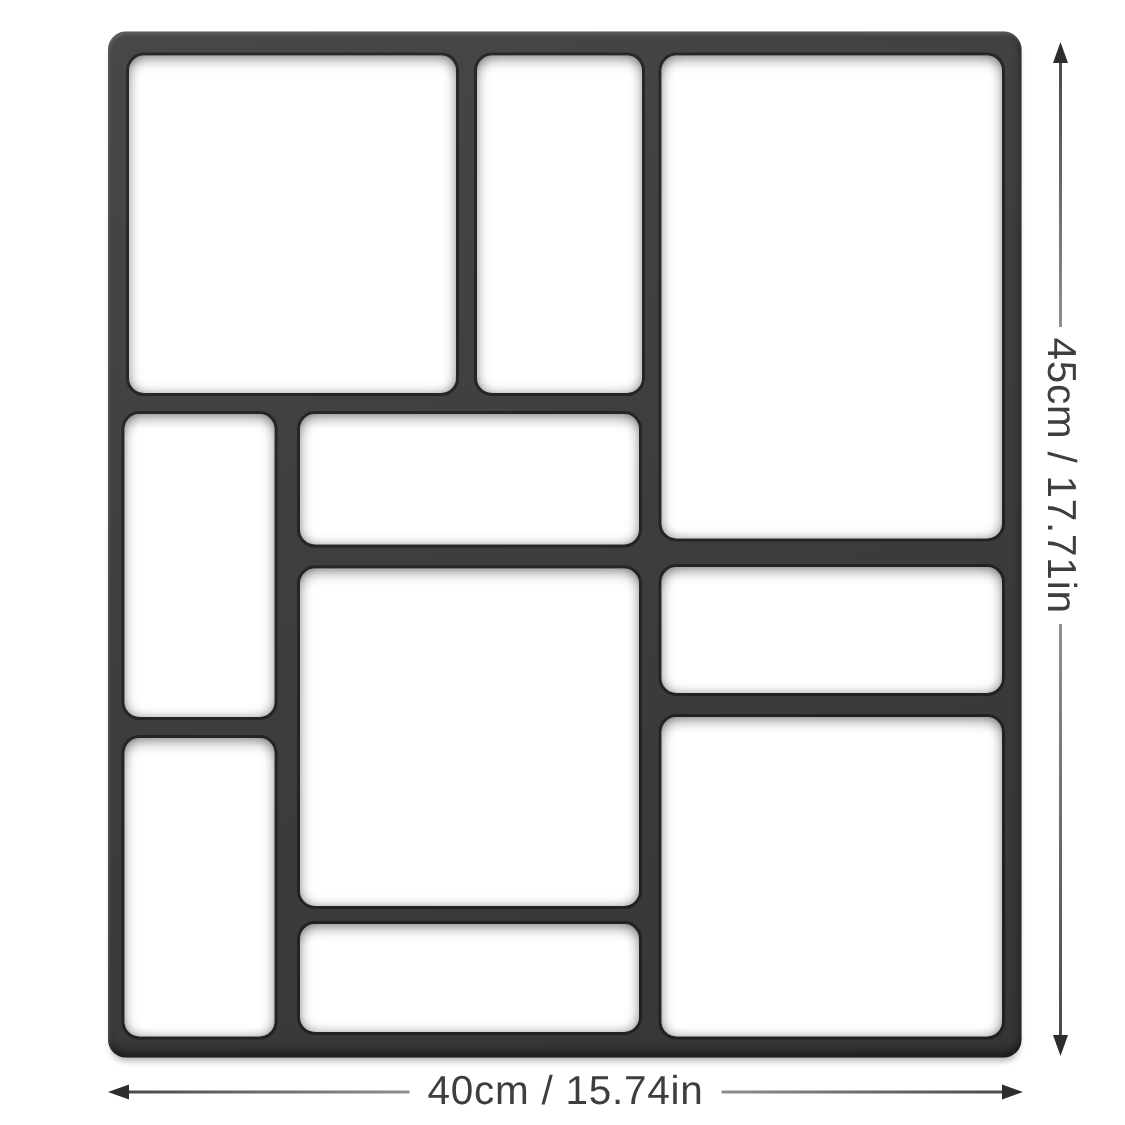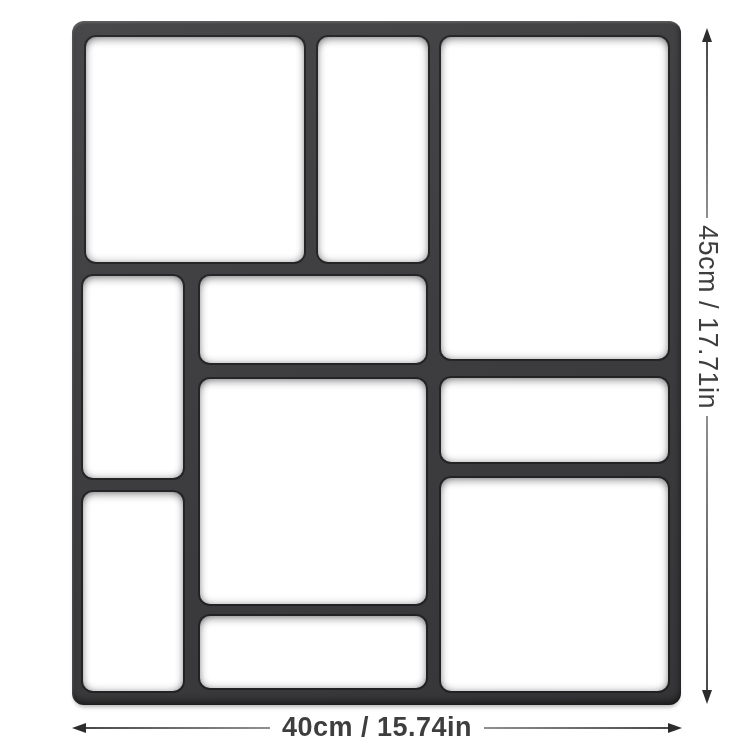--- a/index.html
+++ b/index.html
@@ -111,21 +111,20 @@
     white-space: nowrap;
     line-height: 1;
   }
   .dim-label-v {
     writing-mode: vertical-rl;
     margin: 7px 0;
   }
   .dim-label-h {
     margin: 0 12px;
     transform: translateY(-1px);
-    font-weight: bold;
   }
 </style>
 </head>
 <body>
 
 <div class="stage">
 
   <div class="mold">
       <div class="cavity" style="left: 14px; top: 16px; width: 218px; height: 225px;"></div>
       <div class="cavity" style="left: 246px; top: 16px; width: 110px; height: 225px;"></div>

